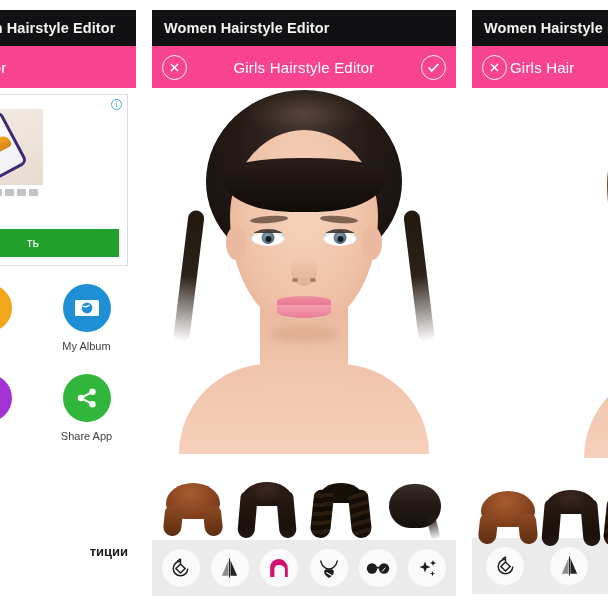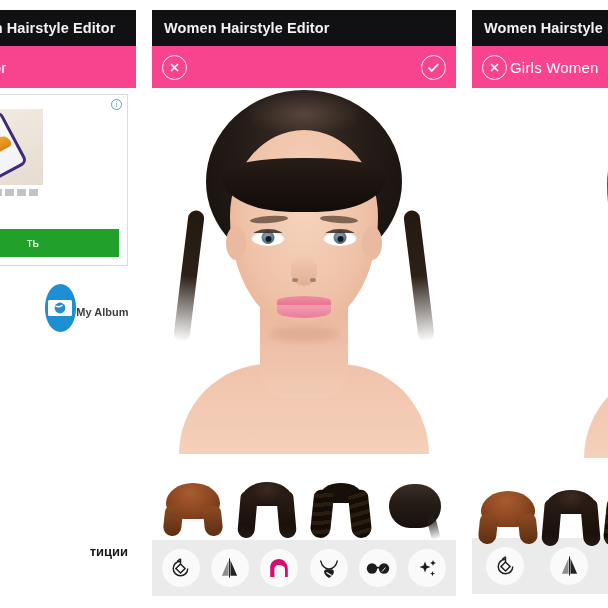--- a/index.html
+++ b/index.html
@@ -230,21 +230,21 @@
     position:absolute; left: 0px; bottom: 8px; width: 172px; height: 28px;
     background: #22a02c; color:#fff; font-size: 12.5px;
     display:flex; align-items:center; justify-content:center; letter-spacing:.2px;
   }
 
   .tile-grid {
     position:absolute; left: 0; top: 196px; width: 198px;
     display: grid; grid-template-columns: 1fr 1fr; row-gap: 22px;
     justify-items: center;
   }
-  .tile { display:flex; align-items:center; width: 84px; font-weight: bold; }
+  .tile { display:flex; flex-direction: column; align-items:center; width: 84px; }
   .tile-circle {
     width: 48px; height: 48px; border-radius: 50%;
     display:flex; align-items:center; justify-content:center;
   }
   .tile-label { margin-top: 8px; font-size: 11px; color:#3f3f3f; white-space: nowrap; }
 
   .install-bar {
     position:absolute; left: 0; bottom: 28px; width: 198px; height: 38px;
     display:flex; align-items:center; justify-content: flex-end; gap: 10px; padding-right: 8px;
   }
@@ -301,20 +301,31 @@
           <div class="tile-label">My Album</div>
         </div>
 
         <div class="tile">
           <div class="tile-circle" style="background:#a433d6">
             
           </div>
 
         </div>
 
+        <div class="tile">
+          <div class="tile-circle" style="background:#2fb63b">
+            <svg width="24" height="24" viewBox="0 0 24 24" fill="#fff">
+              <circle cx="6" cy="12" r="3.2"></circle>
+              <circle cx="17.5" cy="5.8" r="3.2"></circle>
+              <circle cx="17.5" cy="18.2" r="3.2"></circle>
+              <path d="M8.4 10.6l7-3.6M8.4 13.4l7 3.6" stroke="#fff" stroke-width="2"></path>
+            </svg>
+          </div>
+          <div class="tile-label">Share App</div>
+        </div>
 
       </div>
 
       <div class="install-bar">
         <span class="install-text">тиции</span>
       </div>
 
     </div>
   </div>
 
@@ -323,20 +334,21 @@
     <div class="statusbar">
       <span class="app-title">Women Hairstyle Editor</span>
     </div>
 
     <div class="actionbar">
       <span class="circ-btn">
         <svg width="11" height="11" viewBox="0 0 11 11" stroke="#fff" stroke-width="1.6">
           <path d="M2 2l7 7M9 2l-7 7"></path>
         </svg>
       </span>
+      <span class="ab-title">Girls Hairstyle Editor</span>
       <span class="circ-btn">
         <svg width="13" height="11" viewBox="0 0 13 11" stroke="#fff" stroke-width="1.7" fill="none">
           <path d="M1.5 5.5l3.2 3.4L11.3 2"></path>
         </svg>
       </span>
     </div>
 
     <div class="canvas canvas-2">
       <div class="face-wrap" style="top:14px; width:250px; height:360px;">
         <div class="shoulders" style="top:262px;"></div>
@@ -455,21 +467,21 @@
     <div class="statusbar">
       <span class="app-title">Women Hairstyle Ed</span>
     </div>
 
     <div class="actionbar">
       <span class="circ-btn">
         <svg width="11" height="11" viewBox="0 0 11 11" stroke="#fff" stroke-width="1.6">
           <path d="M2 2l7 7M9 2l-7 7"></path>
         </svg>
       </span>
-      <span class="ab-title" style="left:38px; right:auto; text-align:left;">Girls Women</span>
+      <span class="ab-title" style="left:38px; right:auto; text-align:left;">Girls Hair</span>
     </div>
 
     <div class="canvas canvas-3">
       <div class="face-wrap" style="top:8px; left:112px; transform:none; width:250px; height:380px;">
         <div class="shoulders" style="top:272px;"></div>
 
         <div class="hair-red-back"></div>
 
       </div>
     </div>

